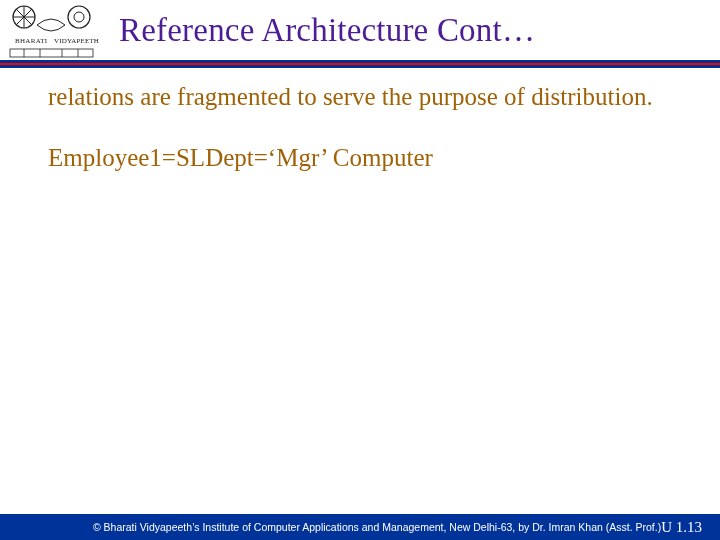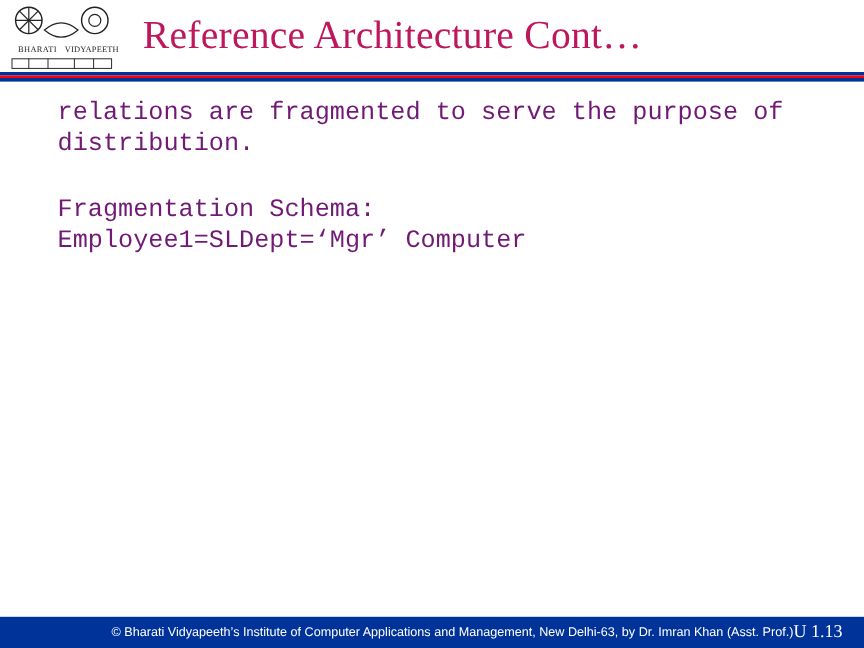--- a/index.html
+++ b/index.html
@@ -17,38 +17,38 @@
     width: 95px;
     height: 56px;
     margin: 2px 0 0 4px;
     display: flex;
     justify-content: center;
   }
   .logo svg { width: 95px; height: 56px; }
   .title-text {
     font-family: "Times New Roman", Times, serif;
     font-size: 33px;
-    color: #be185d;
+    color: #4c1d95;
     margin-left: 20px;
     letter-spacing: 0.2px;
   }
   .rule {
     height: 8px;
     width: 100%;
   }
   .rule .bar1 { height: 3px; background: #003399; }
   .rule .bar2 { height: 2px; background: #ff0000; }
   .rule .bar3 { height: 3px; background: #003399; }
 
   .content {
     padding: 14px 30px 0 48px;
-    font-size: 21px;
+    font-size: 25px;
     line-height: 1.22;
-    color: #701a75;
-    font-family: Liberation Mono, monospace;
+    color: #a16207;
+    font-family: Liberation Serif, serif;
   }
   .para { margin-bottom: 30px; }
   .indented-line { padding-left: 228px; }
 
   .footer {
     position: absolute;
     left: 0;
     bottom: 0;
     width: 100%;
     height: 26px;
@@ -102,21 +102,20 @@
 
   <div class="rule">
     <div class="bar1"></div>
     <div class="bar2"></div>
     <div class="bar3"></div>
   </div>
 
   <div class="content">
     <div class="para">relations are fragmented to serve the purpose of distribution.</div>
     <div>
-      <div>Fragmentation Schema:</div>
       <div>Employee1=SLDept=‘Mgr’ Computer</div>
     </div>
   </div>
 
   <div class="footer">
     <div class="footer-left">© Bharati Vidyapeeth’s Institute of Computer Applications and Management, New Delhi-63, by  Dr. Imran Khan (Asst. Prof.)</div>
     <div class="footer-right">U 1.13</div>
   </div>
 
 </div>

